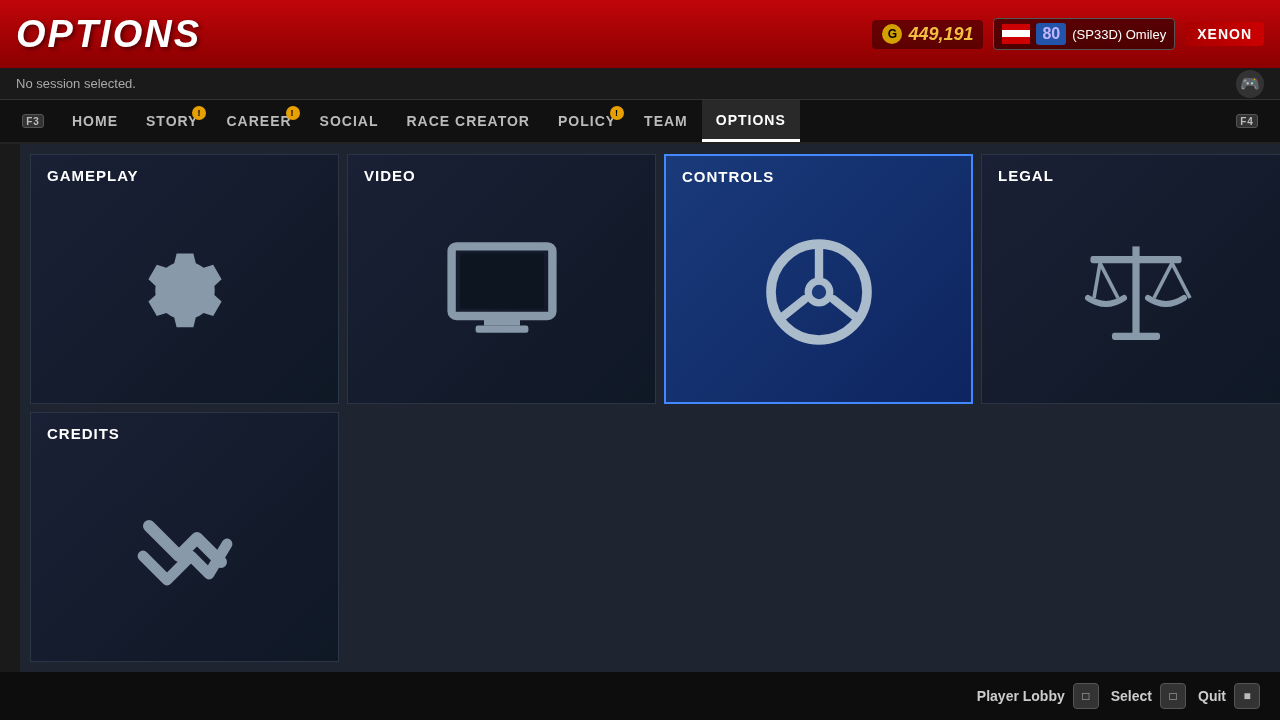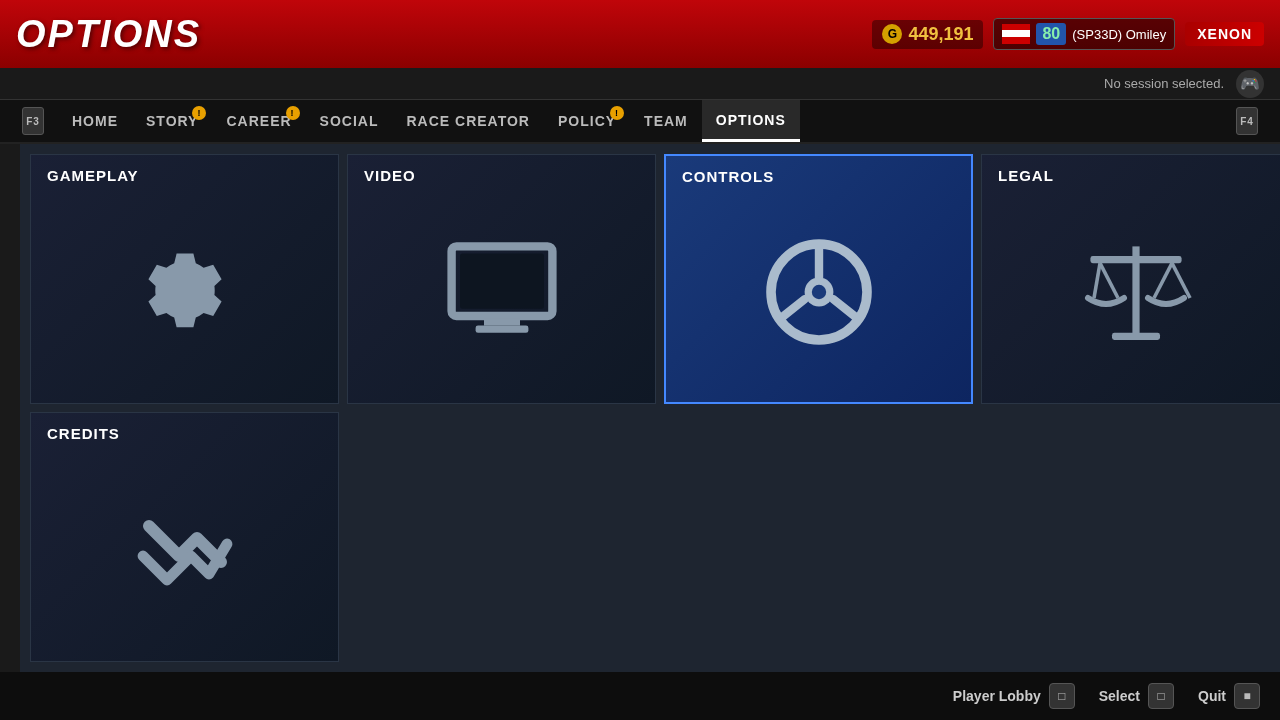--- a/index.html
+++ b/index.html
@@ -58,20 +58,21 @@
       align-items: center;
       justify-content: center;
       font-size: 12px;
       font-weight: bold;
       color: #000;
     }
     #currency-amount {
       color: #f0c040;
       font-size: 18px;
       font-weight: bold;
+      font-style: italic;
     }
     #player-badge {
       display: flex;
       align-items: center;
       gap: 6px;
       background: rgba(0,0,0,0.5);
       border: 1px solid #555;
       border-radius: 4px;
       padding: 4px 8px;
     }
@@ -81,21 +82,21 @@
       background: #c00;
       border-radius: 2px;
       display: flex;
       align-items: center;
       justify-content: center;
       font-size: 10px;
       color: white;
     }
     #player-level {
       background: #2255aa;
-      color: #86efac;
+      color: #c4b5fd;
       font-weight: bold;
       font-size: 16px;
       padding: 2px 6px;
       border-radius: 3px;
     }
     #player-name {
       color: white;
       font-size: 13px;
     }
     #xenon-badge {
@@ -116,21 +117,21 @@
       display: flex;
       align-items: center;
       justify-content: flex-end;
       padding: 0 16px;
       border-bottom: 1px solid #333;
     }
     #session-text {
       color: #aaa;
       font-size: 13px;
       flex: 1;
-      text-align: right;
+      text-align: left;
       padding-right: 12px;
     }
     #session-icon {
       width: 28px;
       height: 28px;
       background: #333;
       border-radius: 50%;
       display: flex;
       align-items: center;
       justify-content: center;
@@ -163,21 +164,21 @@
     .nav-item.active {
       color: white;
       background: rgba(255,255,255,0.1);
       border-bottom: 3px solid white;
     }
     .nav-f-key {
       display: inline-flex;
       align-items: center;
       justify-content: center;
       width: 22px;
-      height: 28px;
+      height: 14px;
       background: #333;
       border: 1px solid #555;
       border-radius: 3px;
       color: #bbb;
       font-size: 10px;
       font-weight: bold;
     }
     .nav-badge {
       position: absolute;
       top: 6px;
@@ -248,21 +249,21 @@
 
     
     #bottom-bar {
       width: 100%;
       height: 48px;
       background: #0d0d0d;
       display: flex;
       align-items: center;
       justify-content: flex-end;
       padding: 0 20px;
-      gap: 24px;
+      gap: 12px;
     }
     .bottom-action {
       display: flex;
       align-items: center;
       gap: 8px;
       color: #ccc;
       font-size: 14px;
       font-weight: bold;
       cursor: pointer;
     }

